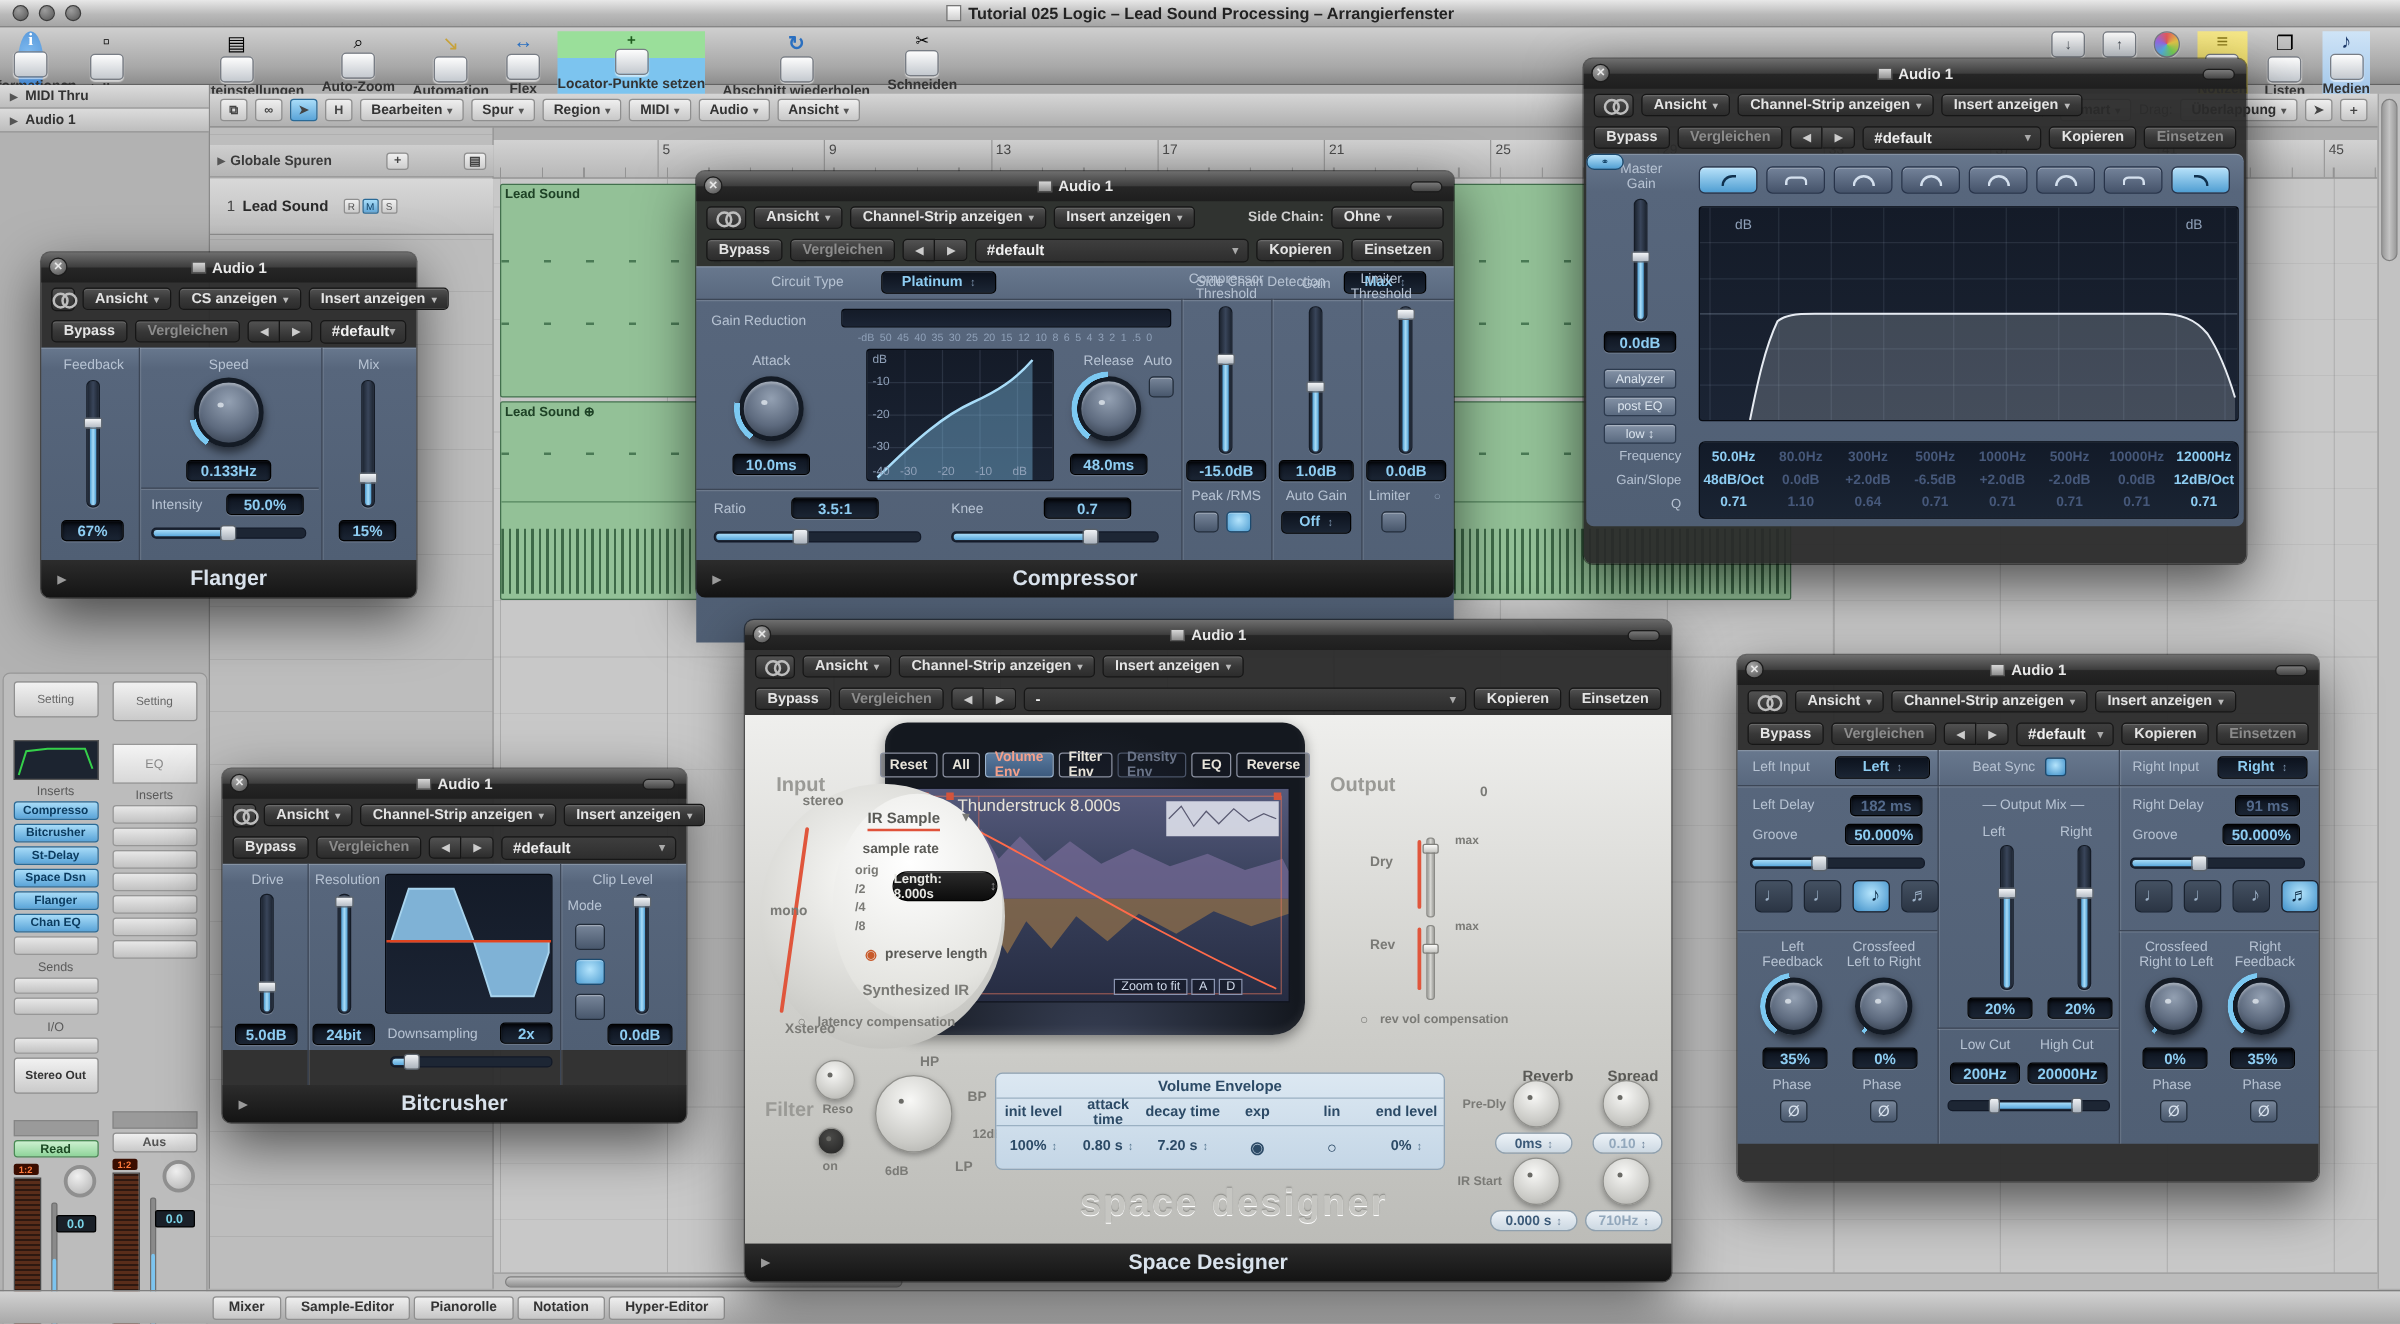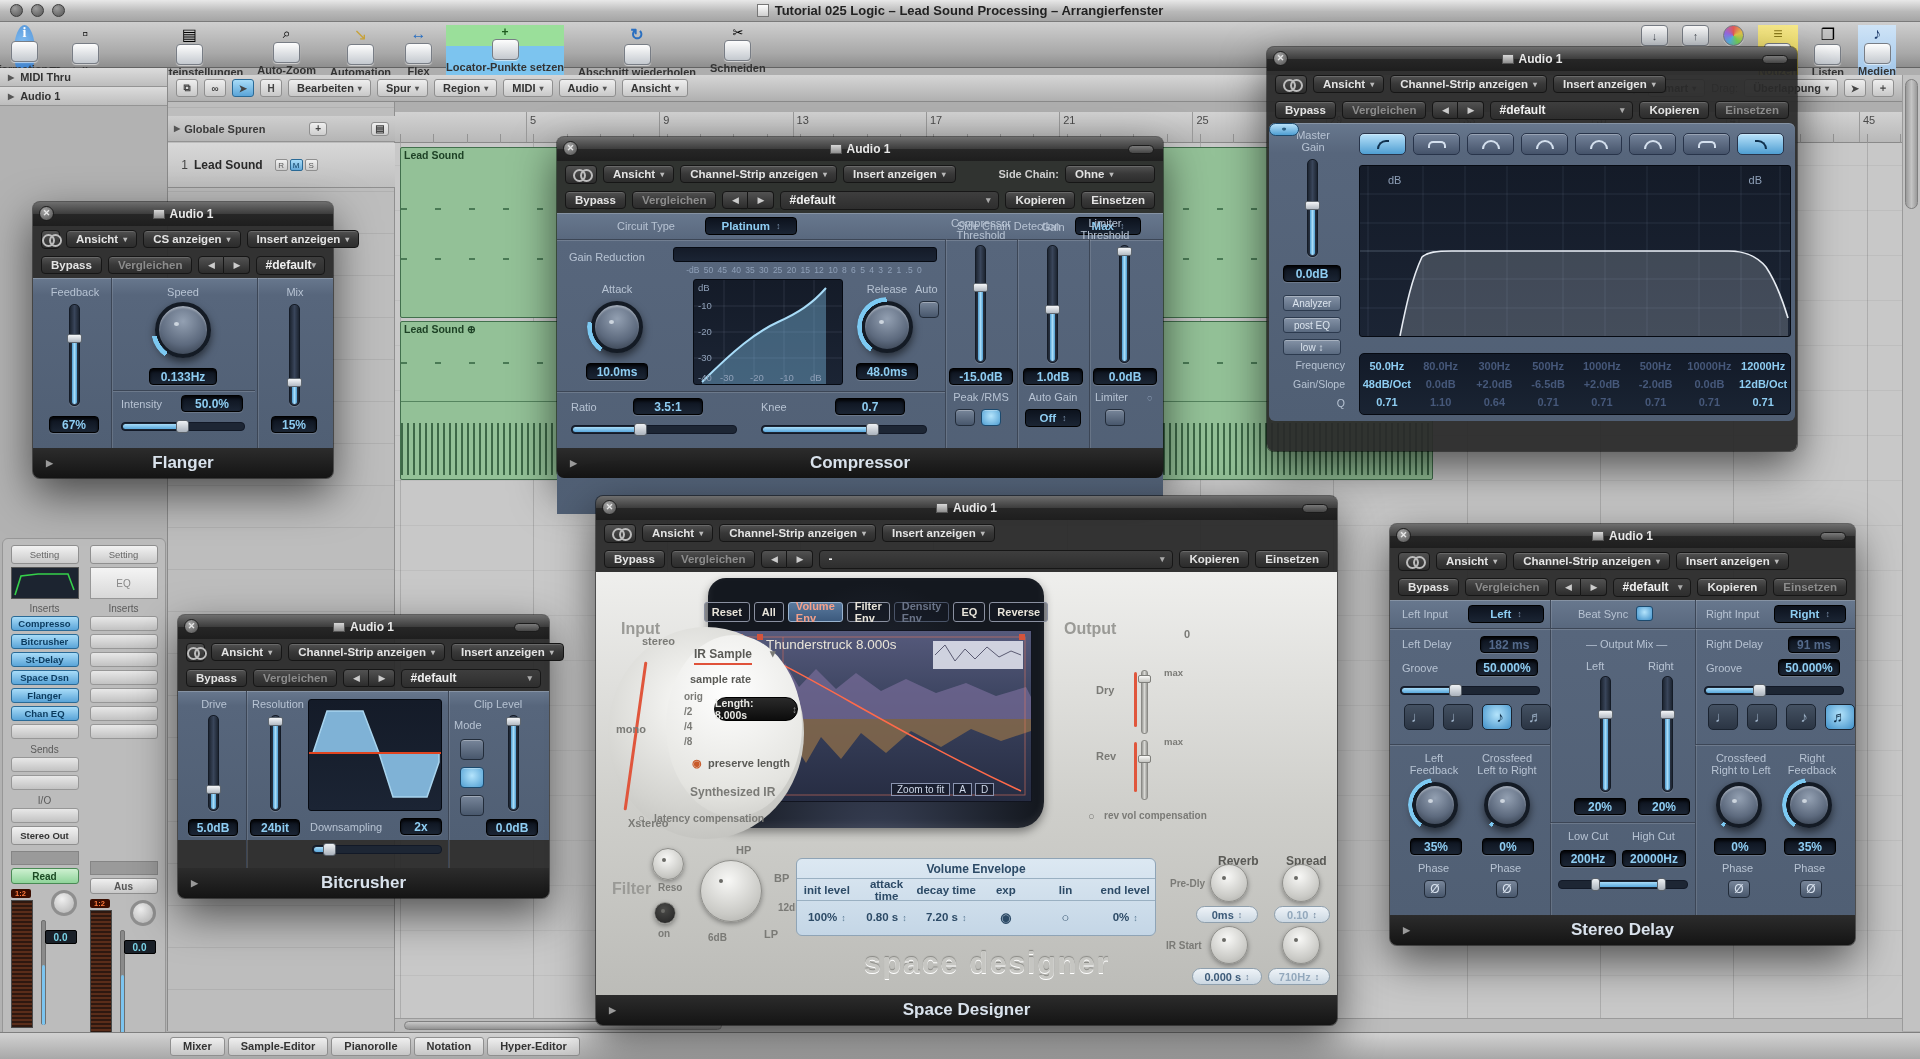--- a/index.html
+++ b/index.html
@@ -27,21 +27,21 @@
 .i-lists::before{content:"❐"} .i-media{background:linear-gradient(#cfe4f7,#9ec4e8)}.i-media::before{content:"♪";color:#1d3a6a}
 .i-imp::before{content:"↓"} .i-exp::before{content:"↑"}
 .i-color{border-radius:50%;background:conic-gradient(#e85a5a,#e8c84a,#7ad85a,#5ab8e8,#9a6ae8,#e85a5a);width:21px}
 .tright{margin-left:auto;display:flex}
 
 .inspector{position:absolute;left:0;top:68px;width:168px;height:963px;background:#b2b2b2;border-right:1px solid #8a8a8a}
 .insp-row{height:19px;background:linear-gradient(#dcdcdc,#bdbdbd);border-bottom:1px solid #949494;display:flex;align-items:center;padding-left:8px;font-size:11px;font-weight:bold;color:#333;gap:6px}
 .insp-row::before{content:"▶";font-size:8px;color:#555}
 .strips{position:absolute;left:2px;top:470px;width:164px;height:565px;background:#bcbcbc;border:1px solid #979797;border-radius:6px;display:flex;gap:4px;padding:6px 4px}
 .strip{width:76px;display:flex;flex-direction:column;align-items:center}
-.sbtn{width:68px;height:19px;border-radius:3px;background:linear-gradient(#f2f2f2,#cacaca);border:1px solid #8f8f8f;font-size:9.5px;color:#666;display:flex;align-items:center;justify-content:center;margin-bottom:3px}
+.sbtn{width:68px;height:32px;border-radius:3px;background:linear-gradient(#f2f2f2,#cacaca);border:1px solid #8f8f8f;font-size:9.5px;color:#666;display:flex;align-items:center;justify-content:center;margin-bottom:18px}
 .slab{font-size:10px;color:#5a5a5a;margin:2px 0}
 .ins{width:68px;height:15px;border-radius:3px;margin-bottom:3px;font-size:9.5px;font-weight:bold;display:flex;align-items:center;justify-content:center}
 .ins.on{background:linear-gradient(#a8dcf8,#5aa4d8);border:1px solid #2a6a96;color:#0a3a5e}
 .ins.empty{background:linear-gradient(#e8e8e8,#c2c2c2);border:1px solid #979797}
 .eqthumb{width:68px;height:32px;background:#1c2430;border:1px solid #555;margin-bottom:2px}
 .eqthumb2{width:68px;height:32px;background:linear-gradient(#f4f4f4,#d8d8d8);border:1px solid #979797;display:flex;align-items:center;justify-content:center;font-size:10px;color:#888;margin-bottom:2px}
 .autob{width:68px;height:16px;border-radius:3px;font-size:10px;font-weight:bold;display:flex;align-items:center;justify-content:center;margin:3px 0}
 .autob.read{background:linear-gradient(#cdf0d0,#8fd49a);border:1px solid #4a8a55;color:#1c4a24}
 .autob.aus{background:linear-gradient(#f0f0f0,#c8c8c8);border:1px solid #8f8f8f;color:#555}
 .grayrect{width:68px;height:14px;background:#9a9a9a;border:1px solid #858585;margin-top:3px}
@@ -1322,14 +1322,13 @@
         <i class="arc"></i>
         <i class="dot"></i>
       </span>
     <span class="vb" style="left:324px;top:238px;width:52px">0%</span>
     <span class="vb" style="left:394px;top:238px;width:52px">35%</span>
     <span class="lb" style="left:332px;top:262px">Phase</span>
     <span class="lb" style="left:404px;top:262px">Phase</span>
     <span class="phbtn" style="left:338px;top:280px">Ø</span>
     <span class="phbtn" style="left:410px;top:280px">Ø</span>
   </div>
-  <div class="wfoot">Stereo Delay</div>
 </div>
 
 </body></html>

